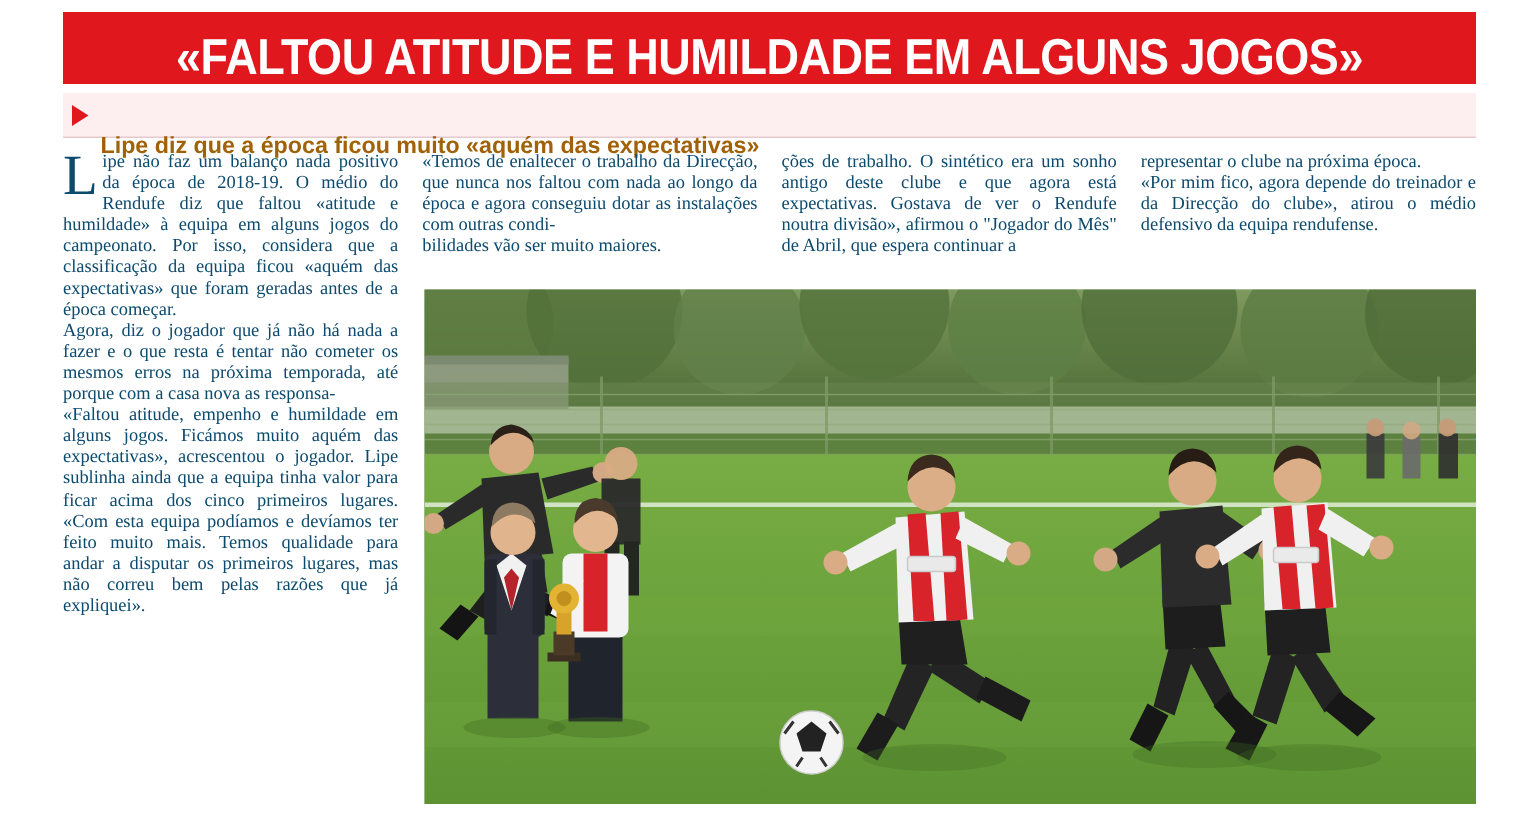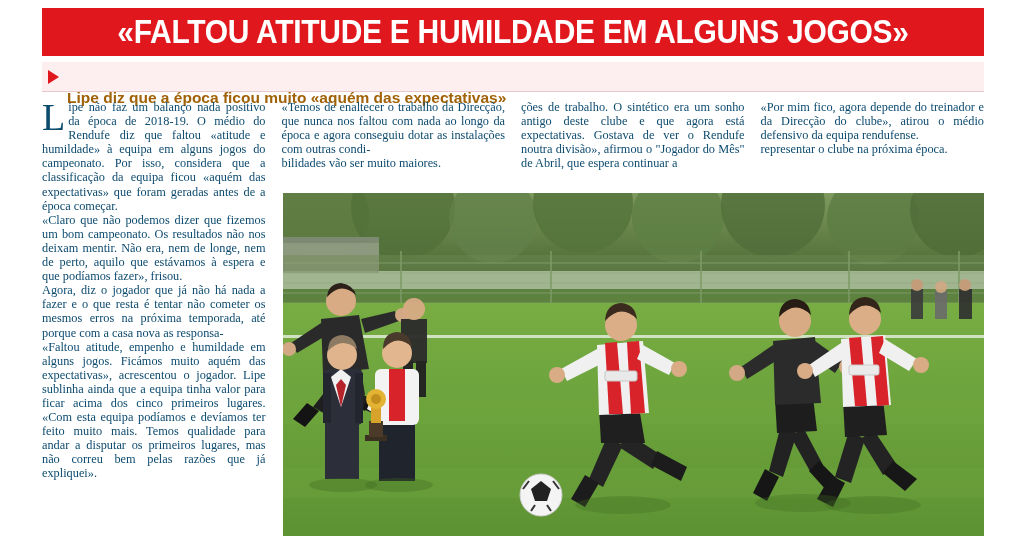--- a/index.html
+++ b/index.html
@@ -16,21 +16,21 @@
     overflow: hidden;
   }
 
   
   .headline-bar {
     position: absolute;
     left: 42px; top: 8px;
     width: 942px; height: 48px;
     background: #e1171e;
     display: flex;
-    align-items: center;
+    align-items: flex-end;
     justify-content: center;
   }
   .headline-text {
     color: #ffffff;
     font-family: "Liberation Sans", sans-serif;
     font-weight: bold;
     font-size: 30px;
     letter-spacing: -0.3px;
     white-space: nowrap;
     transform: scaleY(1.12);
@@ -118,37 +118,36 @@
 
   <div class="subhead-band">
     <div class="subhead-arrow"></div>
     <div class="subhead-text">Lipe diz que a época ficou muito «aquém das expectativas»</div>
   </div>
 
   <div class="columns">
 
     <div class="col">
       <p class="dropcap">Lipe não faz um balanço nada positivo da época de 2018-19. O médio do Rendufe diz que faltou «atitude e humildade» à equipa em alguns jogos do campeonato. Por isso, considera que a classificação da equipa ficou «aquém das expectativas» que foram geradas antes de a época começar.</p>
-      <p>«Claro que não podemos dizer que fizemos um bom campeonato. Os resultados não nos deixam mentir. Não era, nem de longe, nem de perto, aquilo que estávamos à espera e que podíamos fazer», frisou.</p>
       <p>Agora, diz o jogador que já não há nada a fazer e o que resta é tentar não cometer os mesmos erros na próxima temporada, até porque com a casa nova as responsa-</p>
       <p>«Faltou atitude, empenho e humildade em alguns jogos. Ficámos muito aquém das expectativas», acrescentou o jogador. Lipe sublinha ainda que a equipa tinha valor para ficar acima dos cinco primeiros lugares. «Com esta equipa podíamos e devíamos ter feito muito mais. Temos qualidade para andar a disputar os primeiros lugares, mas não correu bem pelas razões que já expliquei».</p>
     </div>
 
     <div class="col short">
       <p>«Temos de enaltecer o trabalho da Direcção, que nunca nos faltou com nada ao longo da época e agora conseguiu dotar as instalações com outras condi-</p>
       <p>bilidades vão ser muito maiores.</p>
     </div>
 
     <div class="col short">
       <p>ções de trabalho. O sintético era um sonho antigo deste clube e que agora está expectativas. Gostava de ver o Rendufe noutra divisão», afirmou o "Jogador do Mês" de Abril, que espera continuar a</p>
     </div>
 
     <div class="col short">
+      <p>representar o clube na próxima época.</p>
       <p>«Por mim fico, agora depende do treinador e da Direcção do clube», atirou o médio defensivo da equipa rendufense.</p>
-      <p>representar o clube na próxima época.</p>
     </div>
 
   </div>
 
   <div class="photo">
     <svg width="701" height="343" viewBox="0 0 701 343" xmlns="http://www.w3.org/2000/svg">
       <defs>
         <linearGradient id="grassG" x1="0" y1="0" x2="0" y2="1">
           <stop offset="0%" stop-color="#77ad43"></stop>
           <stop offset="55%" stop-color="#6aa03a"></stop>

